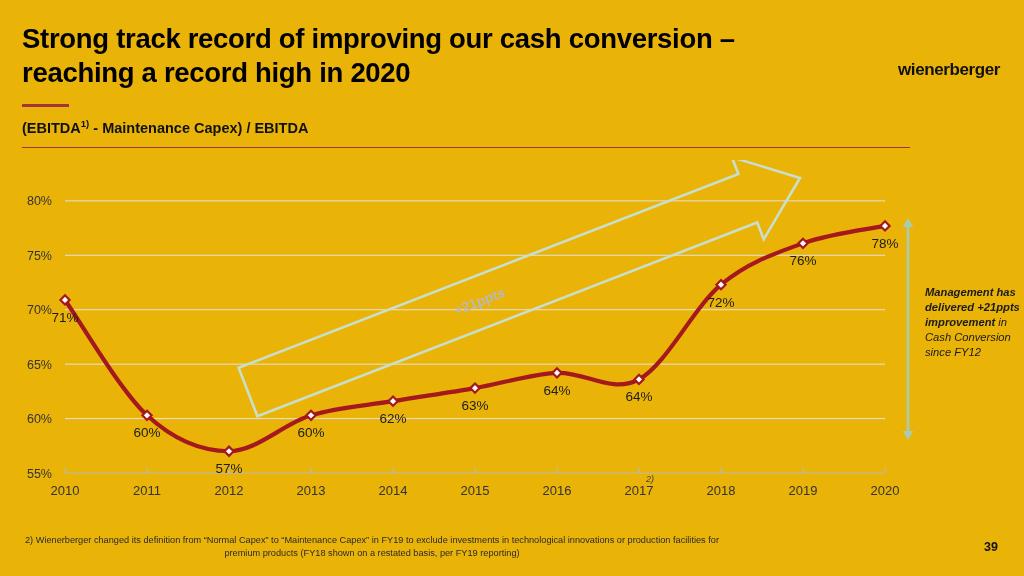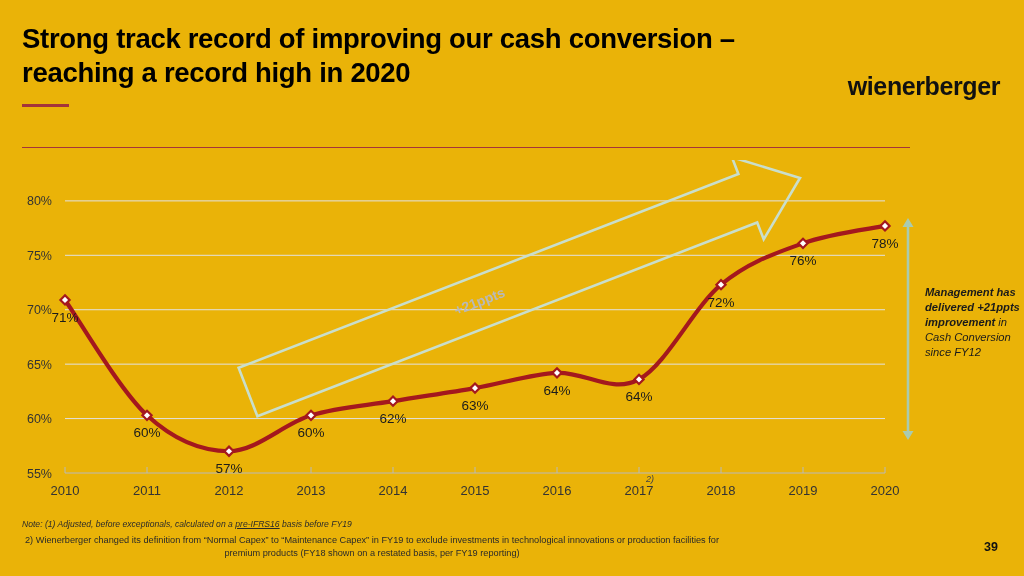--- a/index.html
+++ b/index.html
@@ -30,22 +30,22 @@
     font-size: 27.5px;
     font-weight: bold;
     line-height: 1.22;
     letter-spacing: -0.3px;
     color: #000000;
     white-space: pre-line;
   }
   #logo {
     position: absolute;
     right: 24px;
-    top: 72px;
-    font-size: 25px;
+    top: 60px;
+    font-size: 17px;
     font-weight: bold;
     letter-spacing: -0.4px;
     color: #111111;
   }
   #title-rule {
     position: absolute;
     left: 22px;
     top: 104px;
     width: 47px;
     height: 3px;
@@ -189,20 +189,21 @@
 
 <div id="slide">
 
   <div id="title">Strong track record of improving our cash conversion –
 reaching a record high in 2020</div>
 
   <div id="logo">wienerberger</div>
 
   <div id="title-rule"></div>
 
+  <div id="subtitle"><span>(EBITDA</span><sup>1)</sup><span> - Maintenance Capex) / EBITDA</span></div>
 
   <div id="subtitle-rule"></div>
 
   <div id="chart-wrap">
     <svg id="chart-svg" width="1024" height="345" viewBox="0 0 1024 345">
       <g id="gridlines">
           <line x1="65" y1="258.5769230769231" x2="885" y2="258.5769230769231" class="grid-line"></line>
           <line x1="65" y1="204.15384615384613" x2="885" y2="204.15384615384613" class="grid-line"></line>
           <line x1="65" y1="149.73076923076925" x2="885" y2="149.73076923076925" class="grid-line"></line>
           <line x1="65" y1="95.30769230769229" x2="885" y2="95.30769230769229" class="grid-line"></line>
@@ -283,19 +284,18 @@
         </g>
       <g id="fn-marker-group">
           <text x="650" y="322" class="fn-marker">2)</text>
         </g>
     </svg>
   </div>
 
   <div id="annotation"><b>Management has delivered +21ppts improvement</b><span> in Cash Conversion since FY12</span></div>
 
   <div id="footnotes">
-    <div class="fn1"><span>Note: (1) Adjusted, before exceptionals, calculated on a </span><u>pre-IFRS16</u><span> basis before FY19</span></div>
     <div class="fn2">2) Wienerberger changed its definition from “Normal Capex” to “Maintenance Capex” in FY19 to exclude investments in technological innovations or production facilities for premium products (FY18 shown on a restated basis, per FY19 reporting)</div>
   </div>
 
   <div id="page-number">39</div>
 
 </div>
 
 </body></html>

